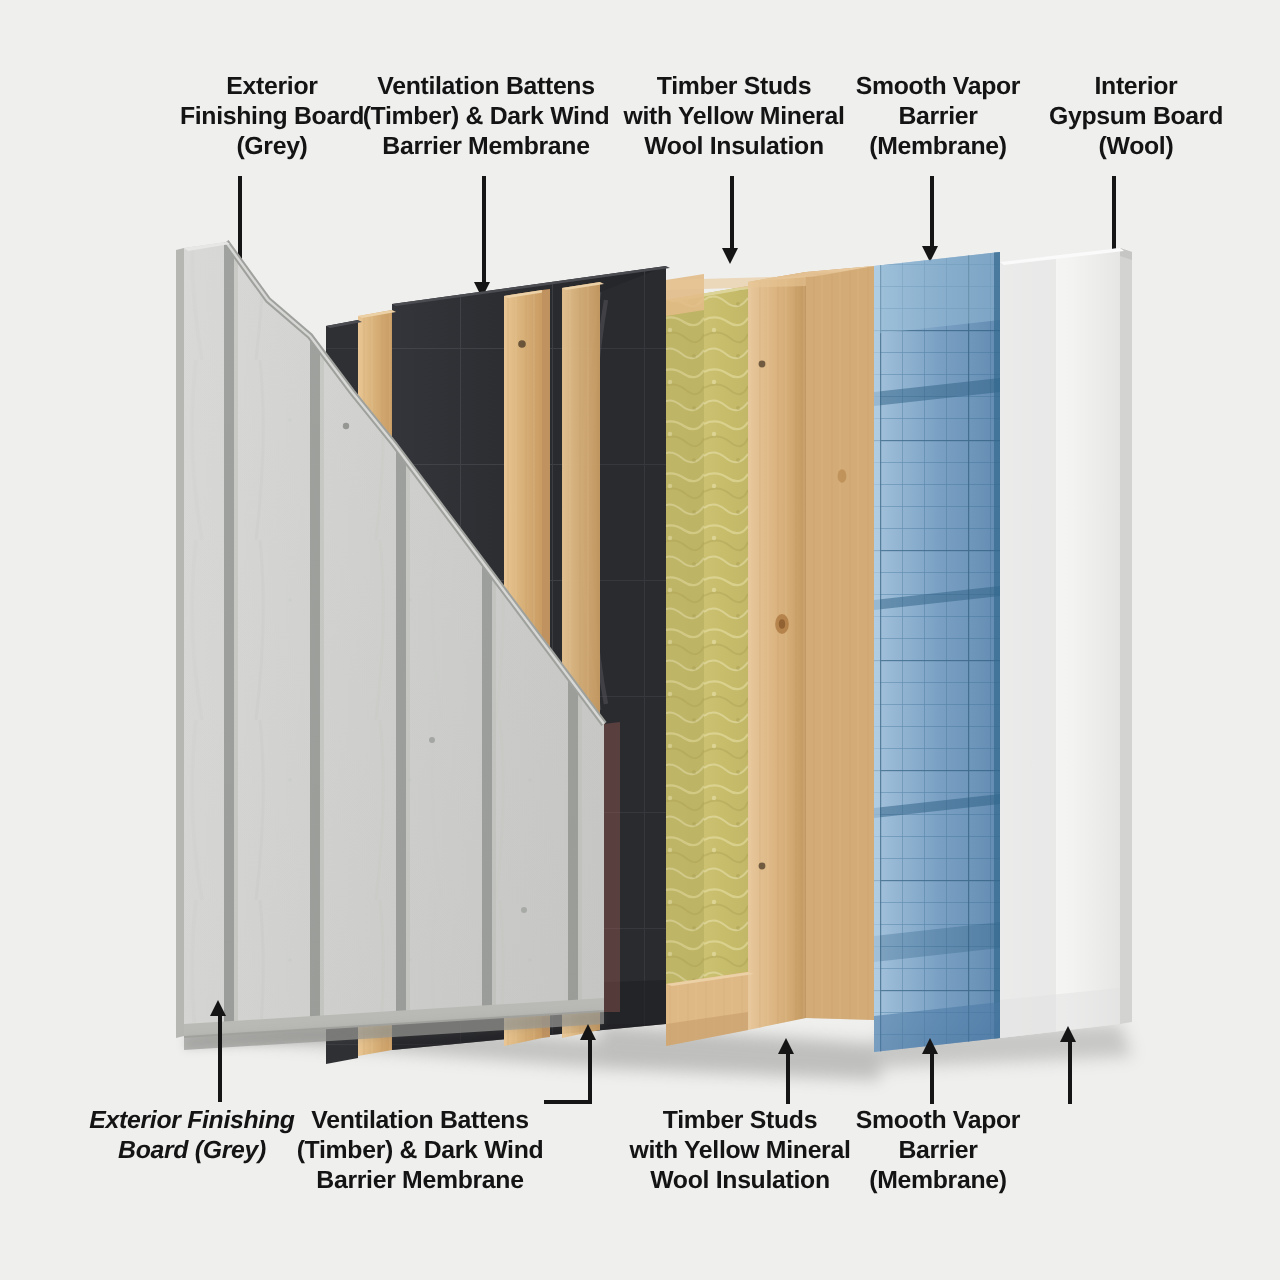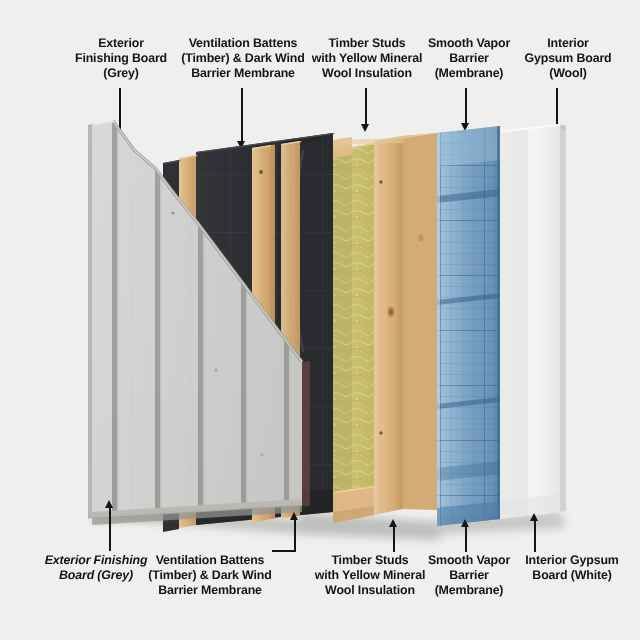--- a/index.html
+++ b/index.html
@@ -35,21 +35,21 @@
   .elbow{position:absolute;background:#151515;height:1.7px;}
 
   
   #wall{position:absolute;left:0;top:0;width:640px;height:640px;}
 </style>
 </head>
 <body>
 
 <div id="stage">
 
-  <div class="label top" style="left:62px;top:36px;width:118px;">Exterior
+  <div class="label top" style="left:77px;top:36px;width:118px;">Exterior
 Finishing Board
 (Grey)</div>
 
   <div class="label top" style="left:181px;top:36px;width:124px;">Ventilation Battens
 (Timber) &amp; Dark Wind
 Barrier Membrane</div>
 
   <div class="label top" style="left:307px;top:36px;width:120px;">Timber Studs
 with Yellow Mineral
 Wool Insulation</div>
@@ -412,16 +412,14 @@
 Barrier Membrane</div>
 
   <div class="label bot" style="left:310px;top:553px;width:120px;">Timber Studs
 with Yellow Mineral
 Wool Insulation</div>
 
   <div class="label bot" style="left:423px;top:553px;width:92px;">Smooth Vapor
 Barrier
 (Membrane)</div>
 
-  <div class="label bot" style="left:516px;top:553px;width:112px;">Interior Gypsum
-Board (White)</div>
 
 </div>
 
 </body></html>

